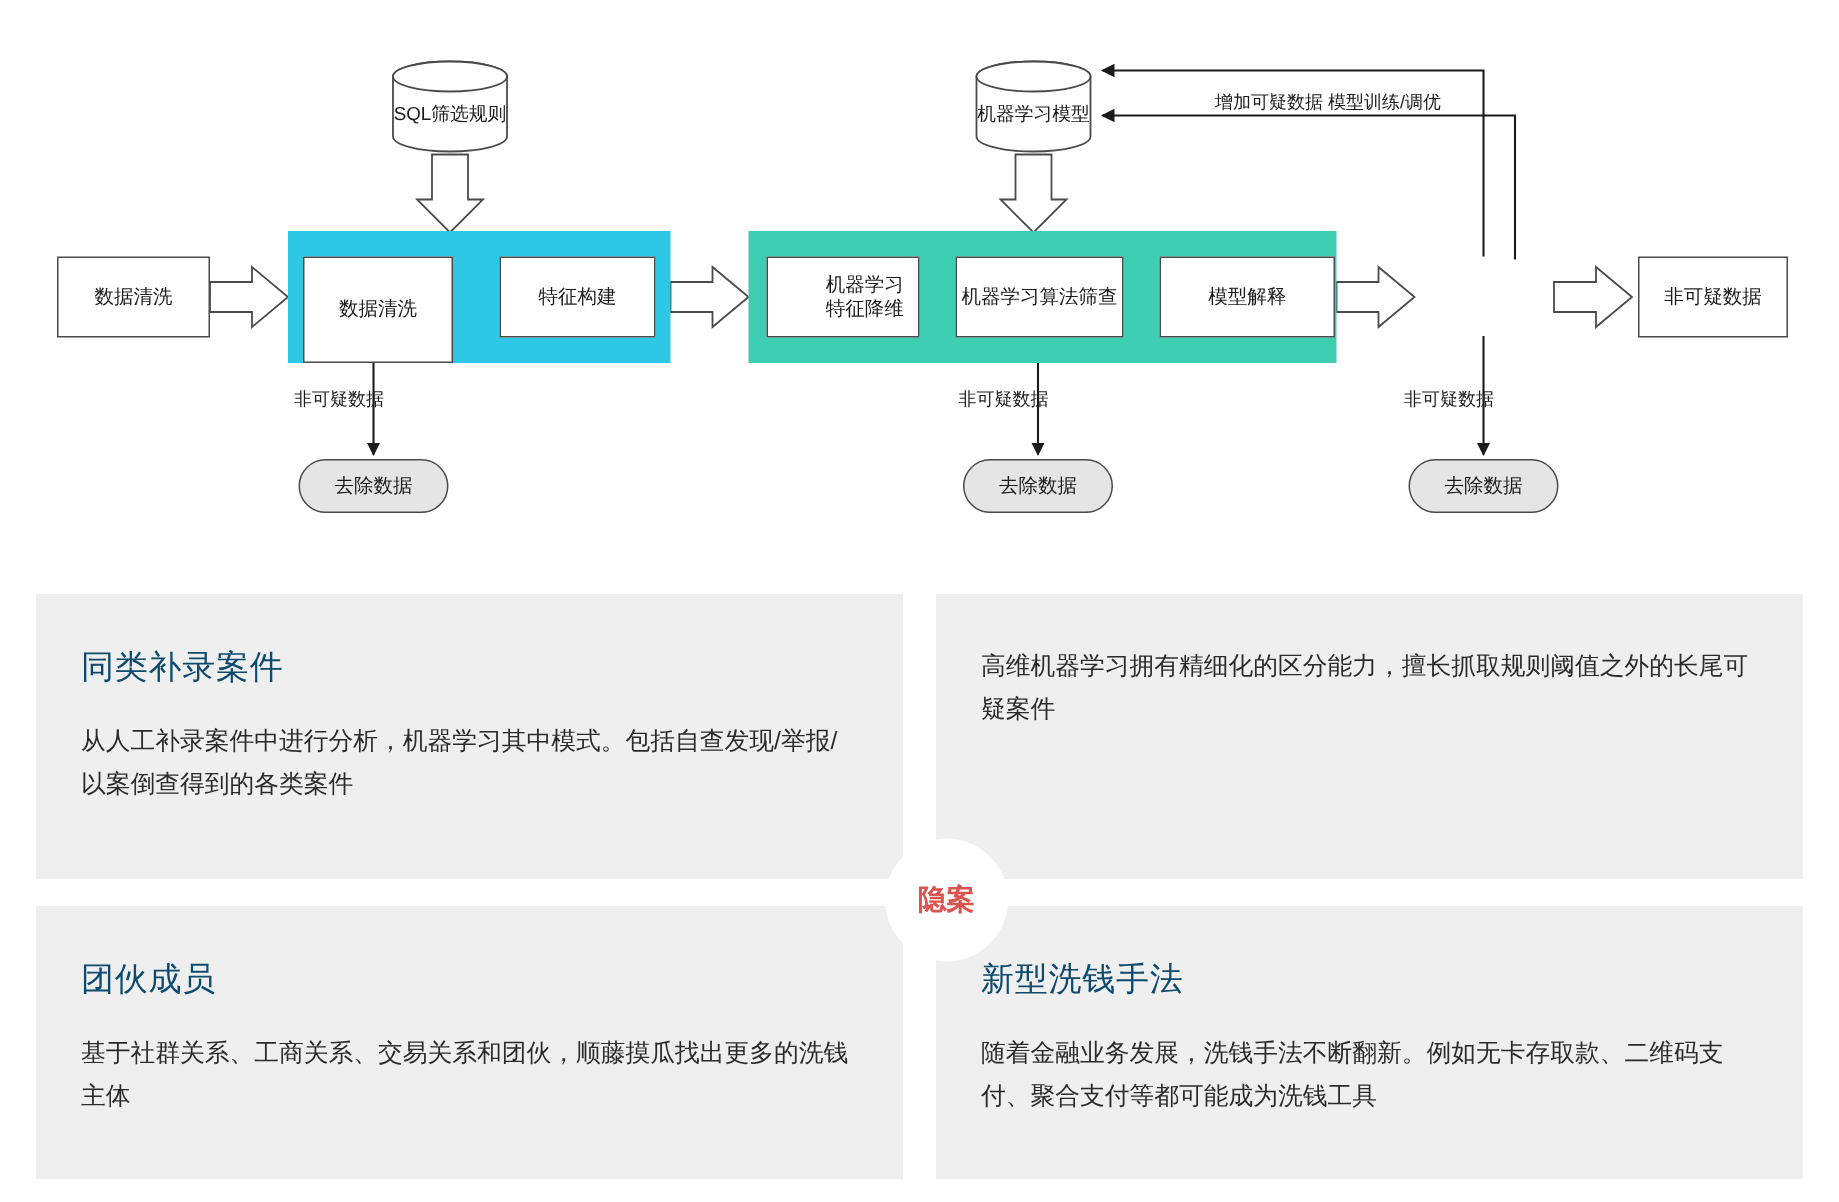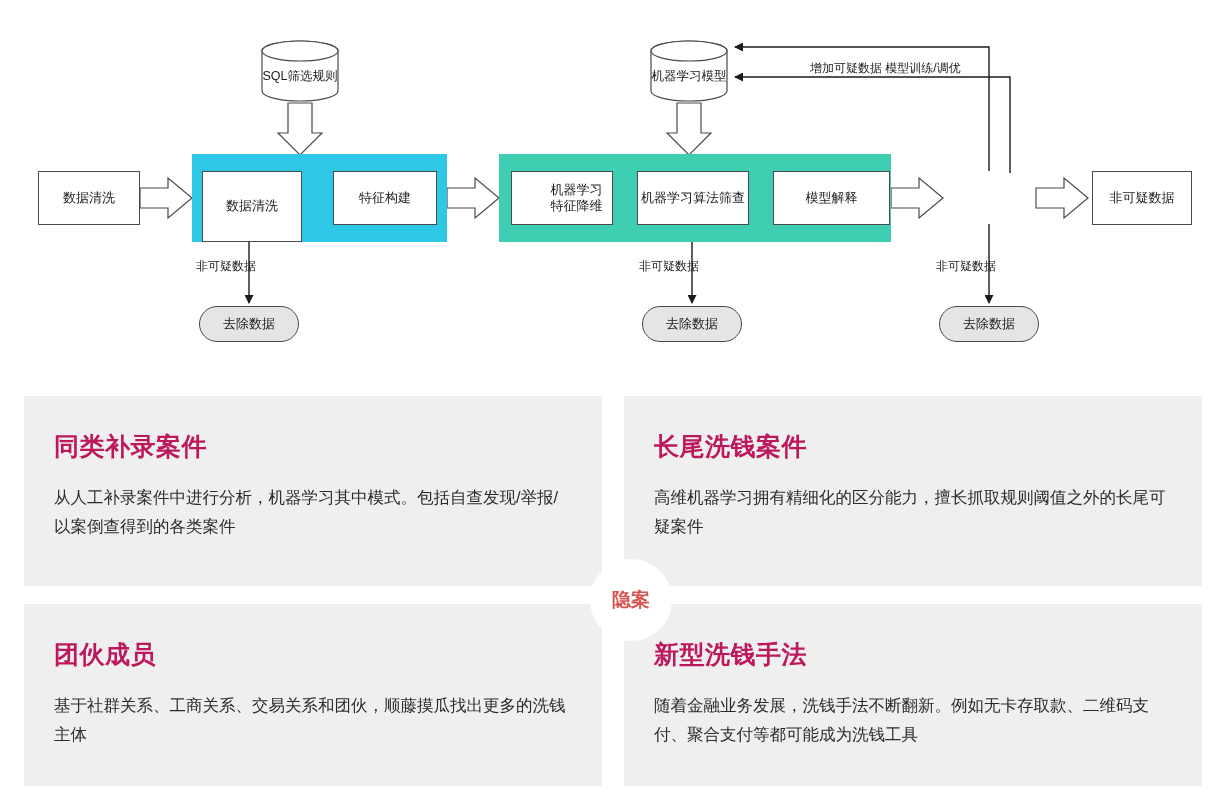--- a/index.html
+++ b/index.html
@@ -63,23 +63,23 @@
     left: 24px; top: 396px;
     width: 1178px; height: 390px;
   }
   .card {
     position: absolute;
     background: #efefef;
     padding: 34px 30px 0 30px;
   }
   .card h3 {
     margin: 0 0 20px 0;
-    font-size: 25px;
-    font-weight: bold;
-    color: #be185d;
+    font-size: 22px;
+    font-weight: normal;
+    color: #0c4a6e;
     letter-spacing: .5px;
   }
   .card p {
     margin: 0;
     font-size: 16.5px;
     line-height: 1.75;
     color: #2b2b2b;
   }
   .card-tl { left: 0;   top: 0;   width: 578px; height: 190px; }
   .card-tr { left: 600px; top: 0; width: 578px; height: 190px; }
@@ -175,21 +175,20 @@
   </div>
 
   <div id="cards">
 
     <div class="card card-tl">
       <h3>同类补录案件</h3>
       <p>从人工补录案件中进行分析，机器学习其中模式。包括自查发现/举报/以案倒查得到的各类案件</p>
     </div>
 
     <div class="card card-tr">
-      <h3>长尾洗钱案件</h3>
       <p>高维机器学习拥有精细化的区分能力，擅长抓取规则阈值之外的长尾可疑案件</p>
     </div>
 
     <div class="card card-bl">
       <h3>团伙成员</h3>
       <p>基于社群关系、工商关系、交易关系和团伙，顺藤摸瓜找出更多的洗钱主体</p>
     </div>
 
     <div class="card card-br">
       <h3>新型洗钱手法</h3>

